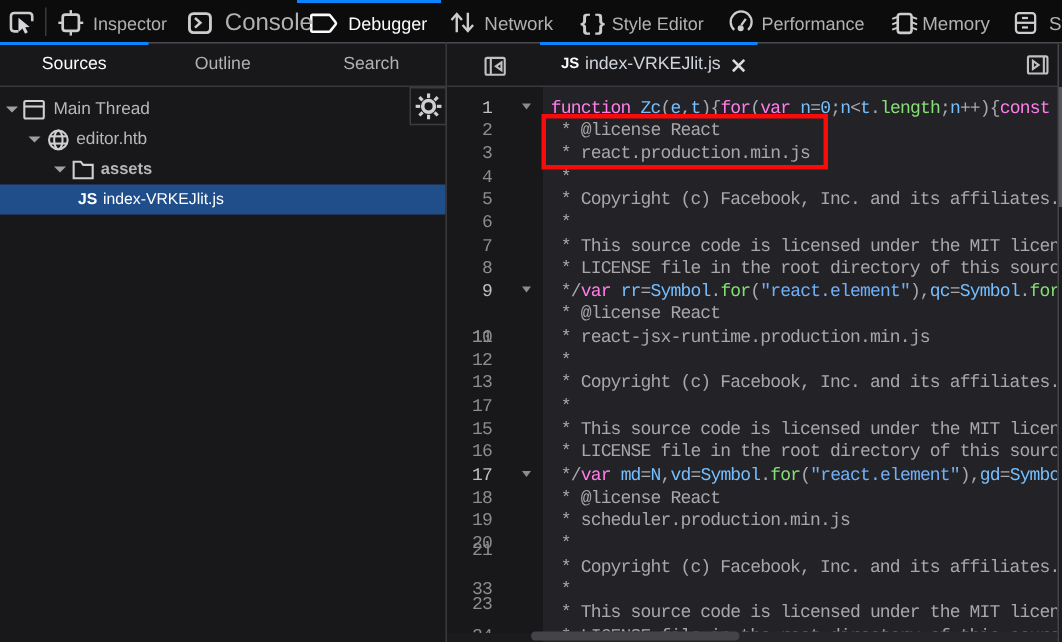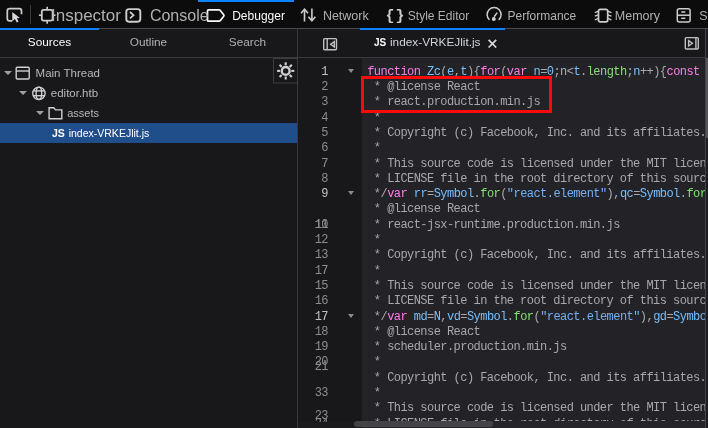--- a/index.html
+++ b/index.html
@@ -87,21 +87,21 @@
     <line x1="607.7" y1="11.2" x2="611.4" y2="12.6"></line>
     <line x1="607.7" y1="14.8" x2="611.4" y2="16.2"></line>
     <line x1="607.7" y1="18.4" x2="611.4" y2="19.8"></line>
   </g>
 
   <rect x="677.3" y="8.7" width="12.8" height="13.2" rx="2"></rect>
   <line x1="677.3" y1="15.2" x2="690.1" y2="15.2"></line>
   <line x1="681.3" y1="12" x2="685.3" y2="12"></line>
   <line x1="681.3" y1="18.3" x2="685.3" y2="18.3"></line>
 </svg>
-<span class="ttxt" style="left:51px;font-size:17px">Inspector</span>
+<span class="ttxt" style="left:62px;font-size:12px">Inspector</span>
 <span class="ttxt" style="left:149.9px;font-size:16px">Console</span>
 <span class="ttxt active" style="left:232.2px;font-size:12px">Debugger</span>
 <span class="ttxt" style="left:322.9px;font-size:12.5px">Network</span>
 <span class="ttxt" style="left:407.8px;font-size:12px">Style Editor</span>
 <span class="ttxt" style="left:507.6px;font-size:12px">Performance</span>
 <span class="ttxt" style="left:614.8px;font-size:12.5px">Memory</span>
 <span class="ttxt" style="left:699.3px;font-size:12.5px">St</span>
 <div class="abs blueline" style="left:197.5px;width:96px;"></div>
 
 <div class="abs" id="row2"></div>
@@ -133,21 +133,21 @@
 <div class="abs" id="selrow"></div>
 <div class="abs" id="splitter"></div>
 
 <div class="trow" style="top:63px;">
     <span class="lbl" style="left:35.6px;">Main Thread</span>
   </div>
 <div class="trow" style="top:83.2px;">
     <span class="lbl" style="left:50.8px;">editor.htb</span>
   </div>
 <div class="trow" style="top:103.4px;">
-    <span class="lbl" style="left:67.2px;font-size:11px;">assets</span>
+    <span class="lbl" style="left:67.2px;font-size:11px;font-weight:bold;">assets</span>
   </div>
 <div class="trow" style="top:123px;color:#ffffff;">
     <span class="lbl b" style="left:52px;font-size:10.5px;">JS</span>
     <span class="lbl" style="left:68.7px;font-size:10.5px;">index-VRKEJlit.js</span>
   </div>
 
 <div class="abs tri" style="left:3.9px;top:70.8px;"></div>
 <div class="abs tri" style="left:19.4px;top:91.3px;"></div>
 <div class="abs tri" style="left:35.6px;top:111.2px;"></div>
 
@@ -198,21 +198,21 @@
   <div class="gn" style="top:190.3px">13</div>
   <div class="gn" style="top:205.6px">17</div>
   <div class="gn" style="top:220.9px">15</div>
   <div class="gn" style="top:236.2px">16</div>
   <div class="gn hi" style="top:251.5px">17</div>
   <div class="gn" style="top:266.8px">18</div>
   <div class="gn" style="top:282.1px">19</div>
   <div class="gn" style="top:297.4px">20</div>
   <div class="gn" style="top:302px">21</div>
   <div class="gn" style="top:328px">33</div>
-  <div class="gn" style="top:351px">23</div>
+  <div class="gn" style="top:338px">23</div>
   <div class="gn" style="top:358.6px">24</div>
 
   <div class="fold" style="left:49.5px;top:11px;"></div>
   <div class="fold" style="left:49.5px;top:133.4px;"></div>
   <div class="fold" style="left:49.5px;top:255.8px;"></div>
 
   <div class="cl" style="top:6.7px"><span class="k">function</span> <span class="v">Zc</span>(<span class="v">e</span>,<span class="v">t</span>){<span class="k">for</span>(<span class="k">var</span> <span class="v">n</span>=<span class="v">0</span>;<span class="v">n</span>&lt;<span class="v">t</span>.<span class="p">length</span>;<span class="v">n</span>++){<span class="k">const</span> =[]</div>
   <div class="cl c" style="top:22px"> * @license React</div>
   <div class="cl c" style="top:37.3px"> * react.production.min.js</div>
   <div class="cl c" style="top:52.6px"> *</div>

